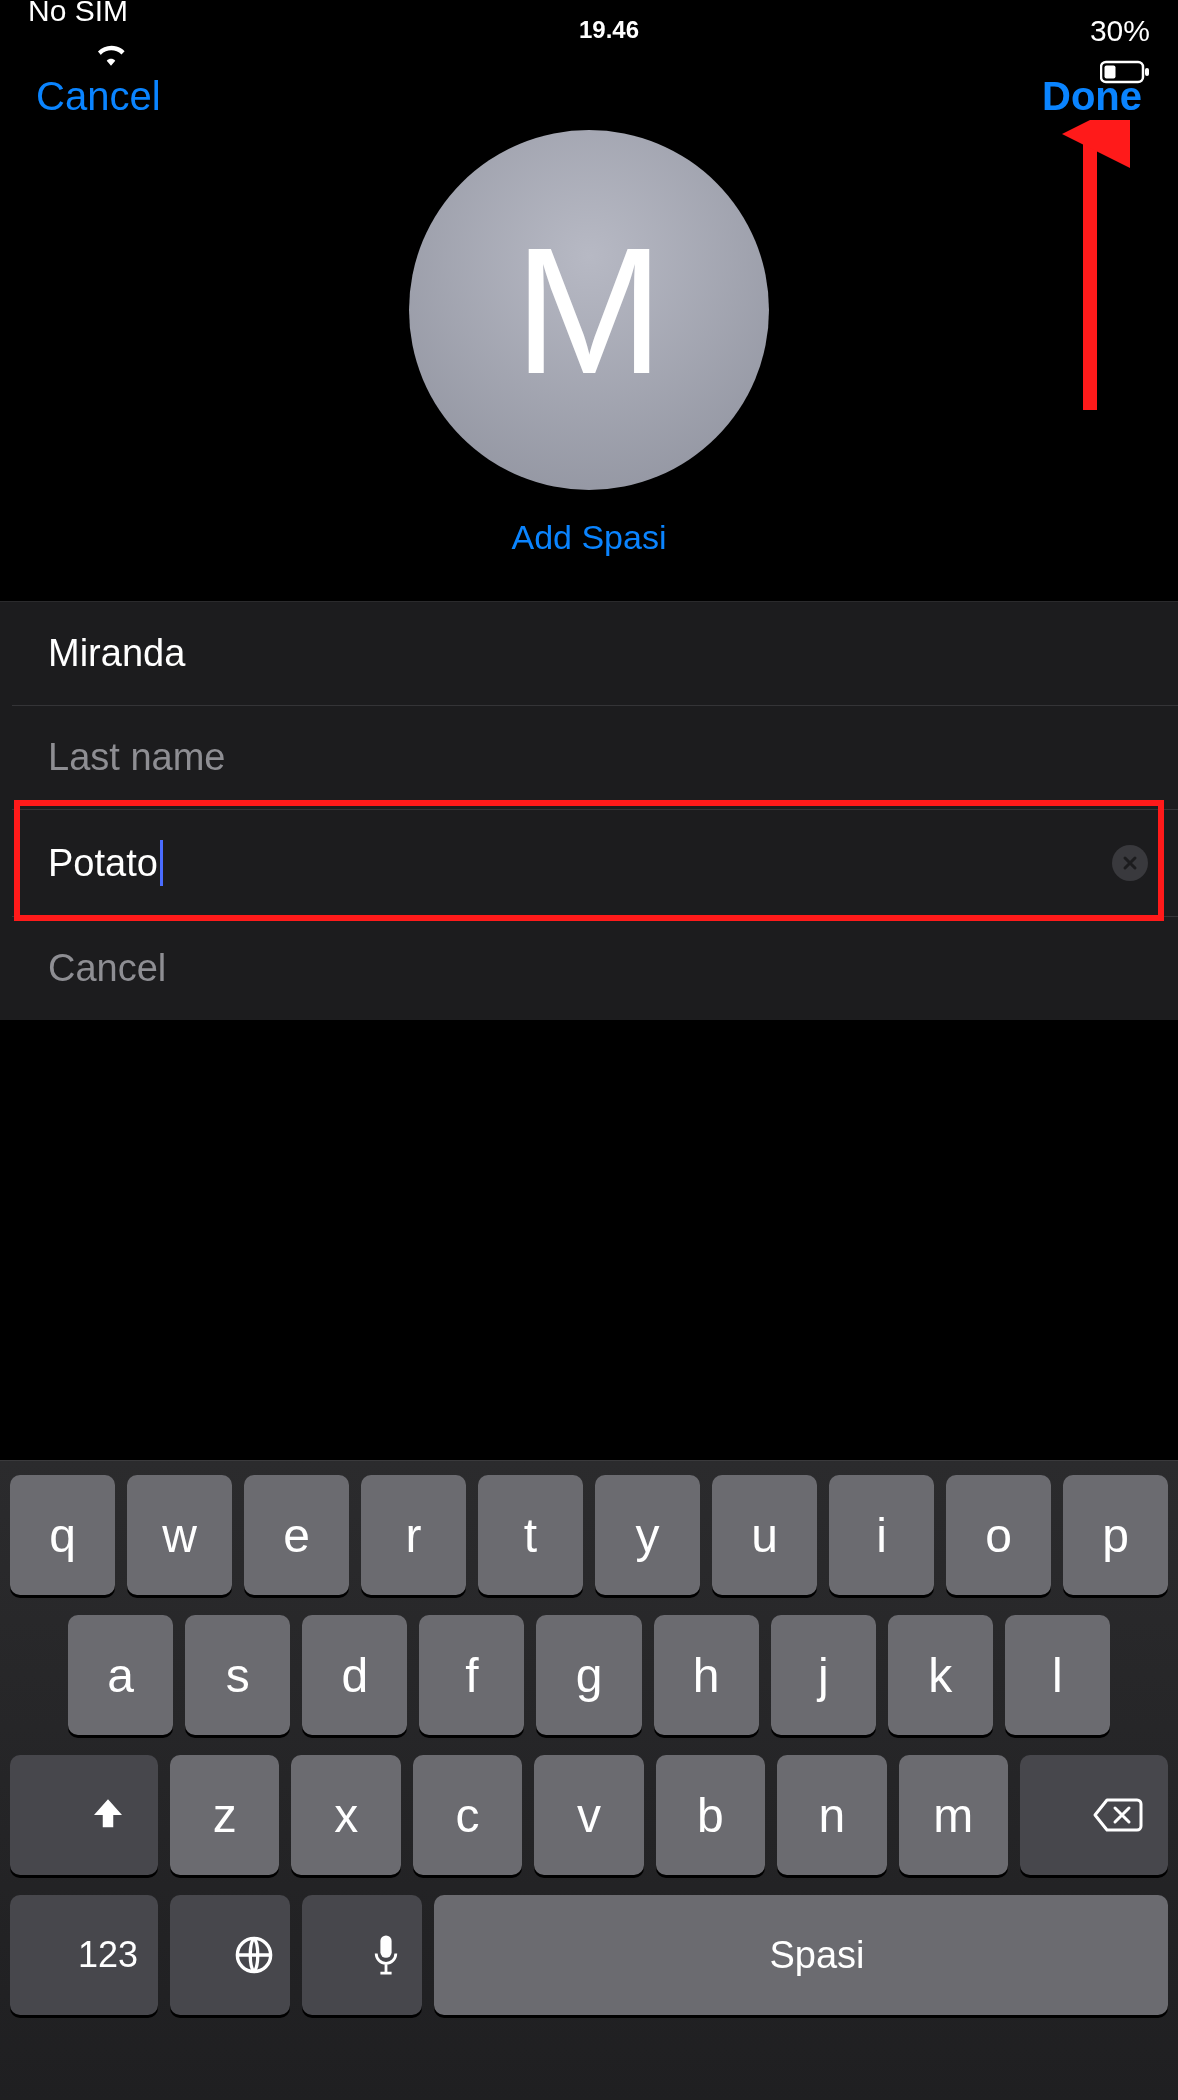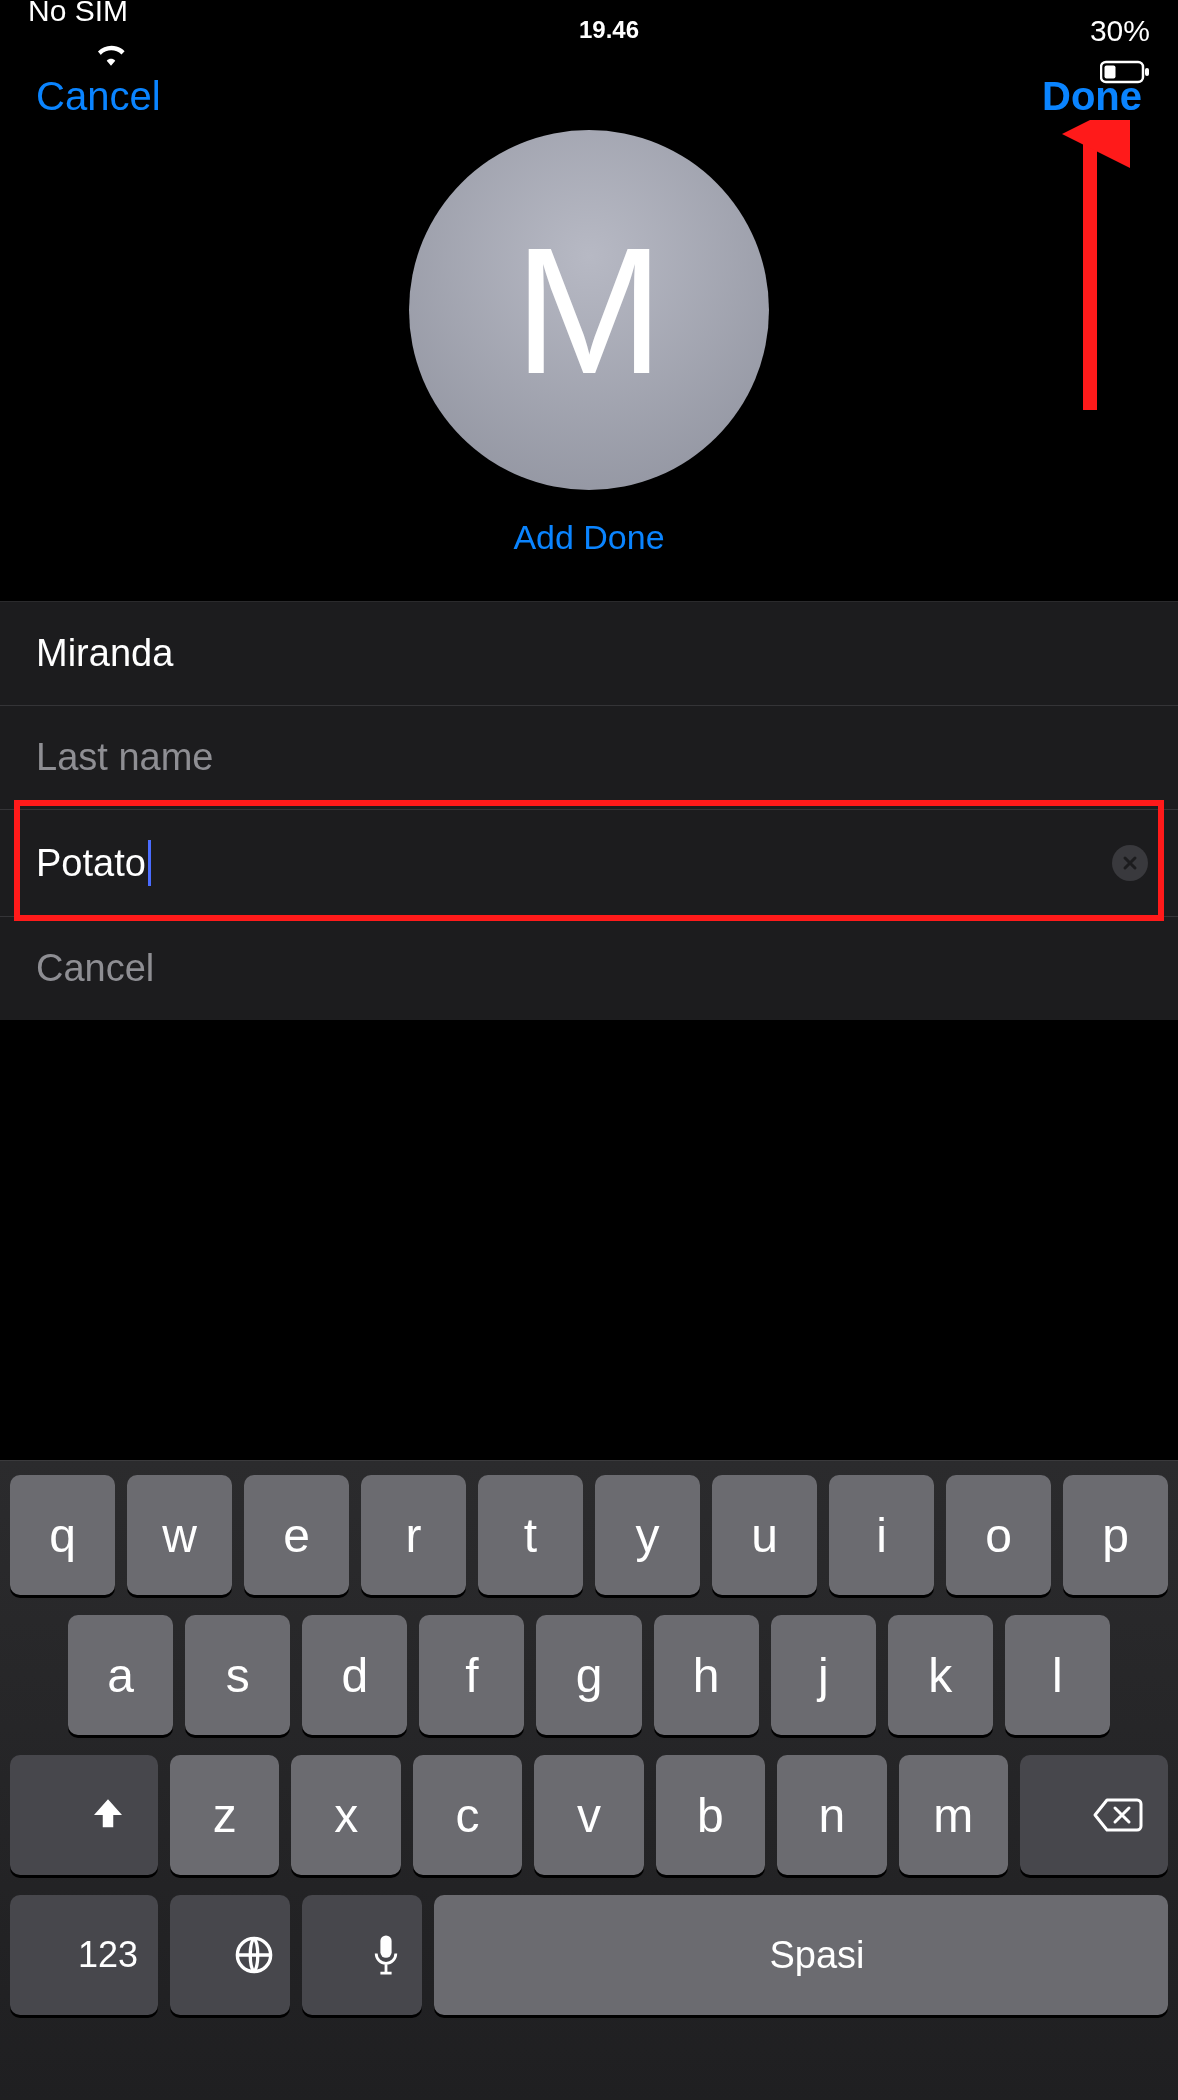--- a/index.html
+++ b/index.html
@@ -50,20 +50,21 @@
   }
   .add-photo {
     margin-top: 28px;
     color:#0a84ff; font-size: 34px; font-weight: 400; cursor: pointer;
   }
 
   
   .form {
     background:#1c1c1e;
     border-top:1px solid #2a2a2c;
+    padding-left:12px;
   }
   .field {
     position:relative;
     padding: 30px 36px 30px 36px;
     border-bottom: 1px solid #343437;
     font-size: 38px;
     min-height: 98px;
     display:flex; align-items:center;
   }
   .field:last-child { border-bottom:none; }
@@ -160,21 +161,21 @@
 
 <div class="nav-bar">
   <span class="nav-btn">Cancel</span>
   <span class="nav-btn done">Done</span>
 </div>
 
 <div class="avatar-section">
   <div class="avatar">
     <span>M</span>
   </div>
-  <div class="add-photo">Add Done</div>
+  <div class="add-photo">Add Spasi</div>
 </div>
 
 <div class="form">
   <div class="field">
     <span class="value">Miranda</span>
   </div>
   <div class="field">
     <span class="placeholder">Last name</span>
   </div>
   <div class="field" id="nickname-field">

